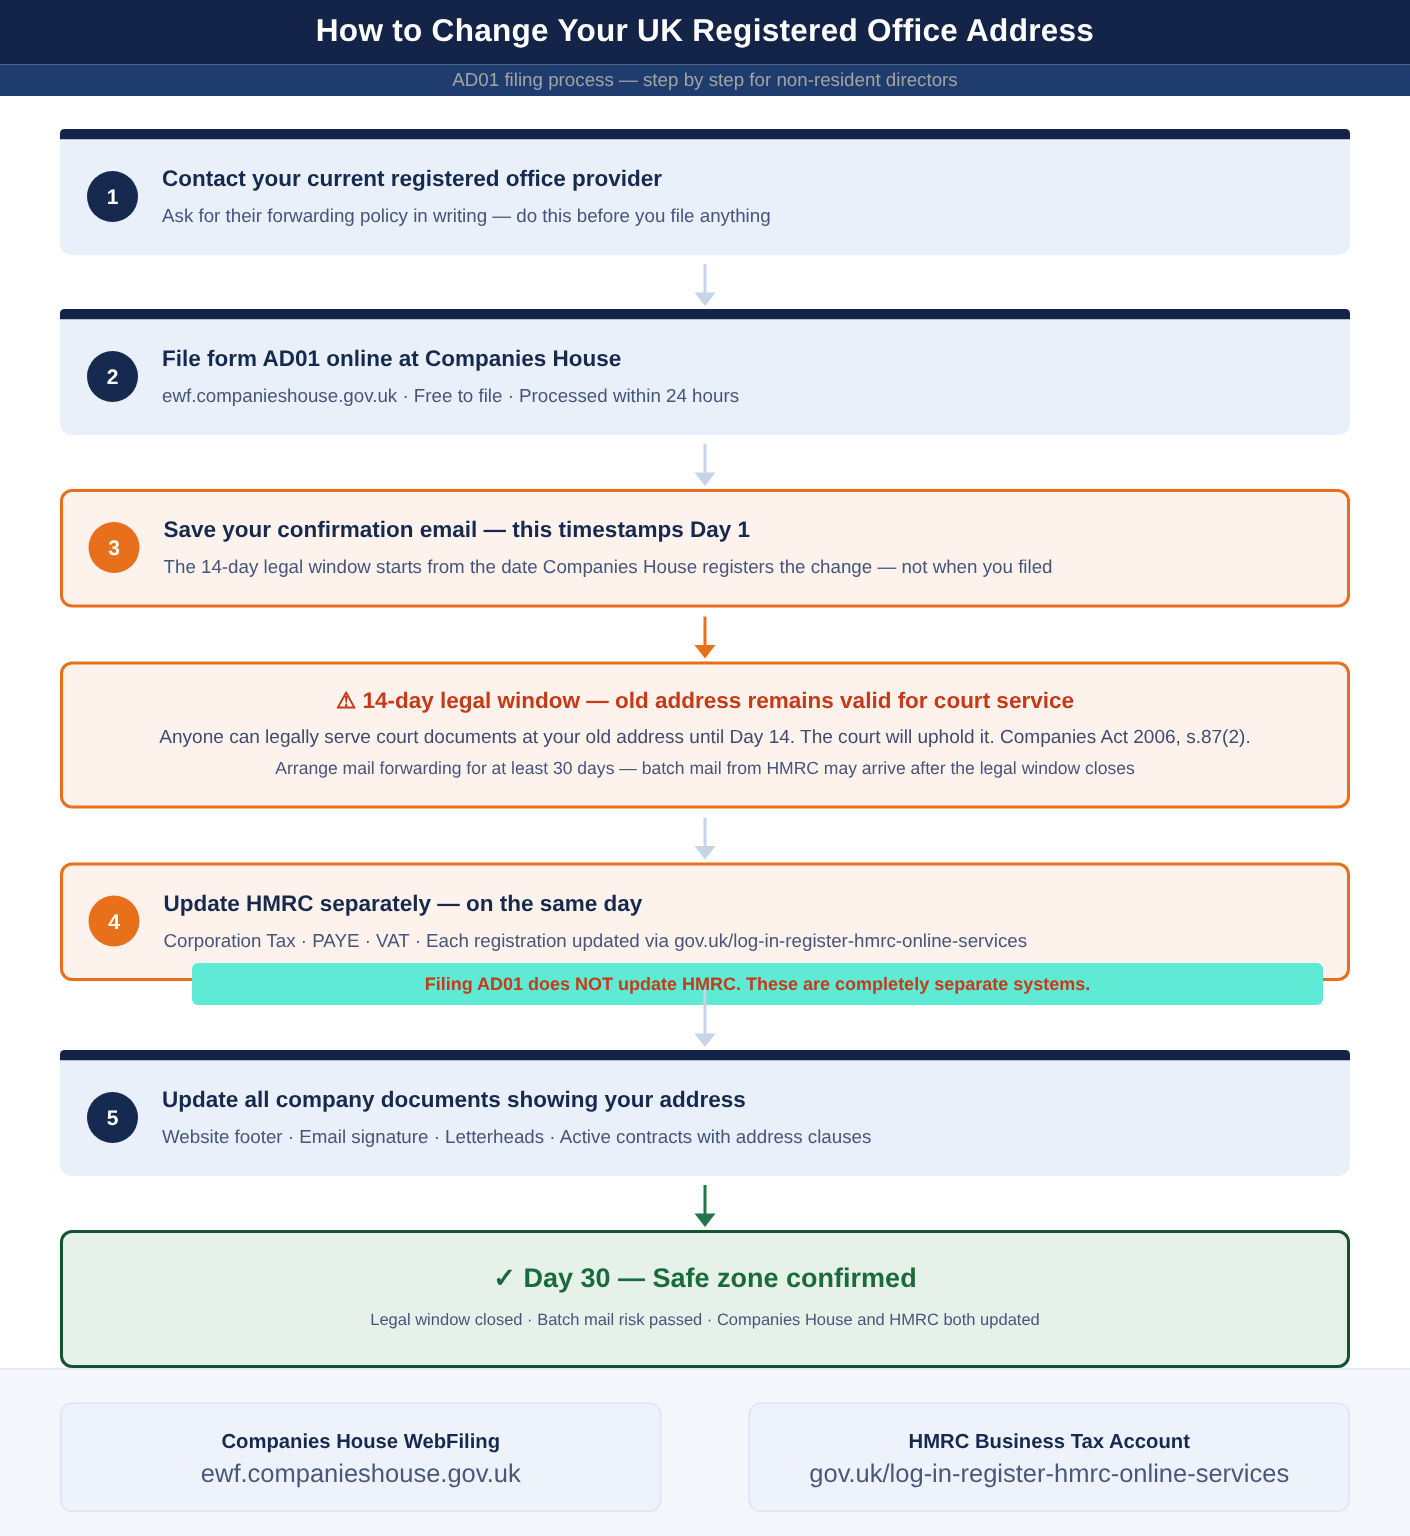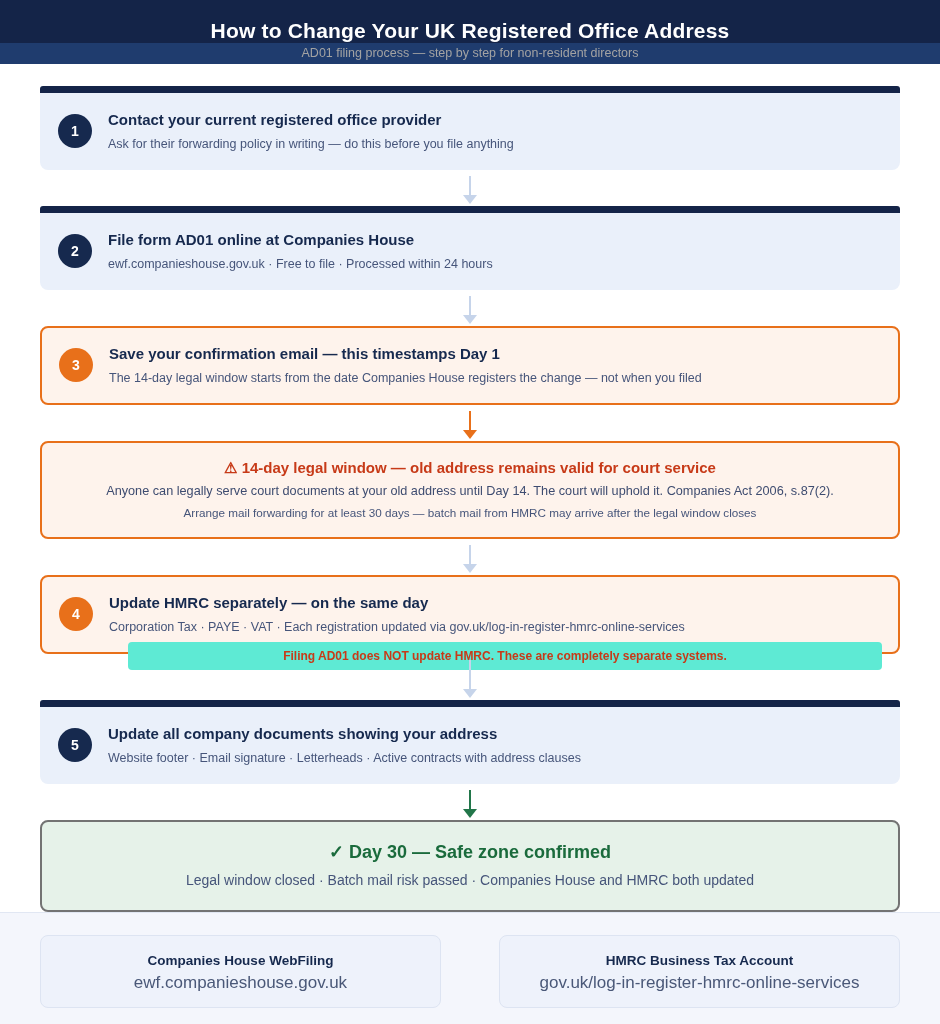--- a/index.html
+++ b/index.html
@@ -11,21 +11,21 @@
     font-family: "Liberation Sans", sans-serif;
     overflow: hidden;
   }
 
   .page { width: 940px; height: 1024px; display: flex; flex-direction: column; }
 
   
   .header {
     background: #142448;
     height: 72px;
-    display: flex; align-items: flex-end; justify-content: center;
+    display: flex; align-items: center; justify-content: center;
   }
   .header-title {
     color: #ffffff;
     font-size: 21px;
     font-weight: bold;
     letter-spacing: .2px;
   }
   .subheader {
     background: #1f3c6e;
     height: 36px;
@@ -121,29 +121,29 @@
   }
   .warn-title {
     color: #c73a18; font-size: 15px; font-weight: bold; line-height: 24px;
   }
   .warn-line1 { color: #3e4c70; font-size: 12.7px; line-height: 22px; }
   .warn-line2 { color: #46557a; font-size: 11.7px; line-height: 21px; }
 
   
   .success-box {
     background: #e6f2e9;
-    border: 2px solid #737373;
+    border: 2px solid #14532d;
     border-radius: 8px;
     padding: 17px 16px 19px 16px;
     text-align: center;
   }
   .success-title {
     color: #1a6b3c; font-size: 18px; font-weight: bold; line-height: 26px;
   }
-  .success-sub { color: #46557a; font-size: 14px; line-height: 22px; margin-top: 4px; }
+  .success-sub { color: #46557a; font-size: 11px; line-height: 22px; margin-top: 4px; }
 
   
   .footer {
     background: #f4f6fc;
     border-top: 1px solid #e1e7f3;
     padding: 22px 40px 16px 40px;
   }
   .footer-links { display: flex; gap: 58px; }
   .link-card {
     flex: 1;

